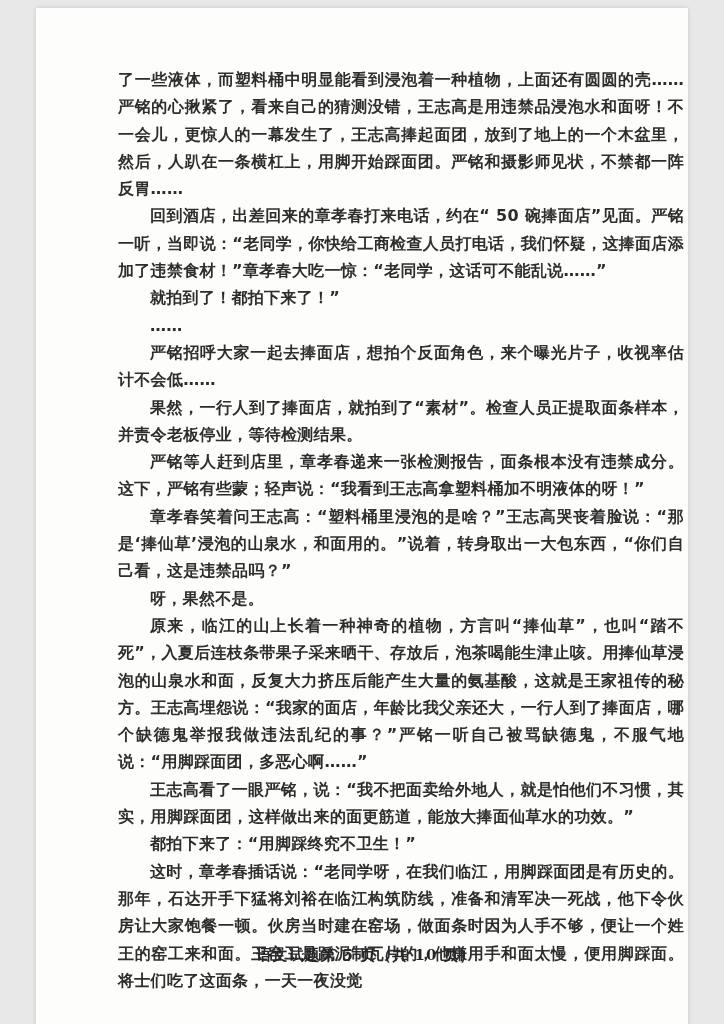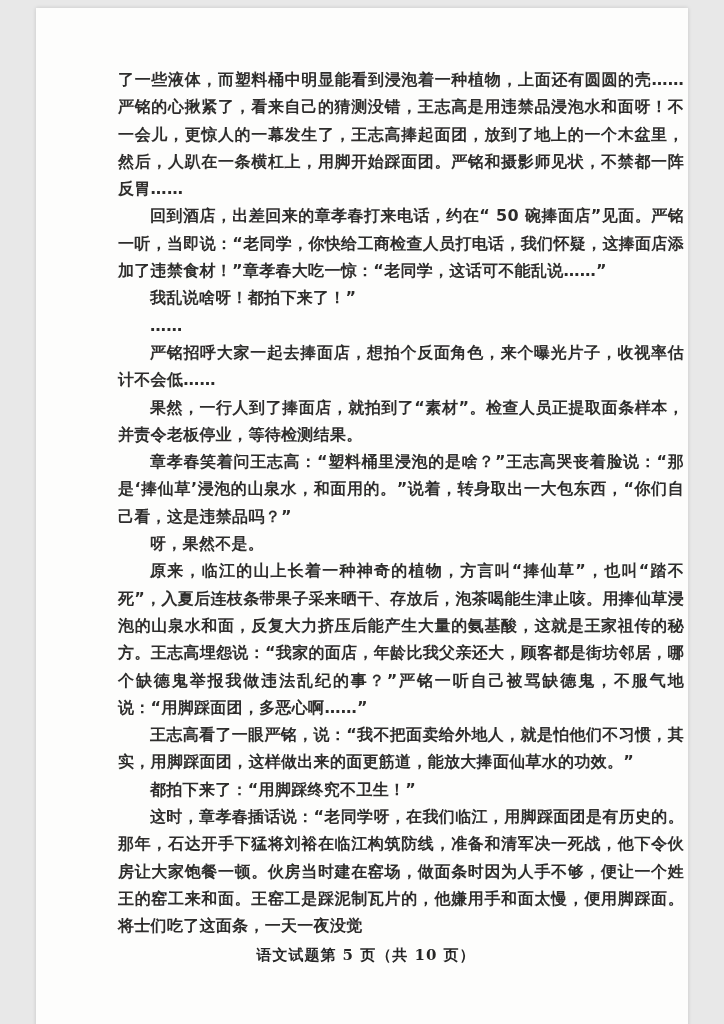--- a/index.html
+++ b/index.html
@@ -51,27 +51,28 @@
   }
 </style>
 </head>
 <body>
 
 <div class="page">
   <div class="content">
 
   <p class="para">了一些液体，而塑料桶中明显能看到浸泡着一种植物，上面还有圆圆的壳……严铭的心揪紧了，看来自己的猜测没错，王志高是用违禁品浸泡水和面呀！不一会儿，更惊人的一幕发生了，王志高捧起面团，放到了地上的一个木盆里，然后，人趴在一条横杠上，用脚开始踩面团。严铭和摄影师见状，不禁都一阵反胃……</p>
       <p class="para indent">回到酒店，出差回来的章孝春打来电话，约在“ 50 碗捧面店”见面。严铭一听，当即说：“老同学，你快给工商检查人员打电话，我们怀疑，这捧面店添加了违禁食材！”章孝春大吃一惊：“老同学，这话可不能乱说……”</p>
-      <p class="para indent">我乱说啥呀！都拍下来了！”</p>
+      <p class="para indent">就拍到了！都拍下来了！”</p>
       <p class="para indent">……</p>
       <p class="para indent">严铭招呼大家一起去捧面店，想拍个反面角色，来个曝光片子，收视率估计不会低……</p>
       <p class="para indent">果然，一行人到了捧面店，就拍到了“素材”。检查人员正提取面条样本，并责令老板停业，等待检测结果。</p>
+      <p class="para indent">严铭等人赶到店里，章孝春递来一张检测报告，面条根本没有违禁成分。这下，严铭有些蒙；轻声说：“我看到王志高拿塑料桶加不明液体的呀！”</p>
       <p class="para indent">章孝春笑着问王志高：“塑料桶里浸泡的是啥？”王志高哭丧着脸说：“那是‘捧仙草’浸泡的山泉水，和面用的。”说着，转身取出一大包东西，“你们自己看，这是违禁品吗？”</p>
       <p class="para indent">呀，果然不是。</p>
-      <p class="para indent">原来，临江的山上长着一种神奇的植物，方言叫“捧仙草”，也叫“踏不死”，入夏后连枝条带果子采来晒干、存放后，泡茶喝能生津止咳。用捧仙草浸泡的山泉水和面，反复大力挤压后能产生大量的氨基酸，这就是王家祖传的秘方。王志高埋怨说：“我家的面店，年龄比我父亲还大，顾客都是街坊邻居，哪个缺德鬼举报我做违法乱纪的事？”严铭一听自己被骂缺德鬼，不服气地说：“用脚踩面团，多恶心啊……”</p>
+      <p class="para indent">原来，临江的山上长着一种神奇的植物，方言叫“捧仙草”，也叫“踏不死”，入夏后连枝条带果子采来晒干、存放后，泡茶喝能生津止咳。用捧仙草浸泡的山泉水和面，反复大力挤压后能产生大量的氨基酸，这就是王家祖传的秘方。王志高埋怨说：“我家的面店，年龄比我父亲还大，一行人到了捧面店，哪个缺德鬼举报我做违法乱纪的事？”严铭一听自己被骂缺德鬼，不服气地说：“用脚踩面团，多恶心啊……”</p>
       <p class="para indent">王志高看了一眼严铭，说：“我不把面卖给外地人，就是怕他们不习惯，其实，用脚踩面团，这样做出来的面更筋道，能放大捧面仙草水的功效。”</p>
       <p class="para indent">都拍下来了：“用脚踩终究不卫生！”</p>
       <p class="para indent">这时，章孝春插话说：“老同学呀，在我们临江，用脚踩面团是有历史的。那年，石达开手下猛将刘裕在临江构筑防线，准备和清军决一死战，他下令伙房让大家饱餐一顿。伙房当时建在窑场，做面条时因为人手不够，便让一个姓王的窑工来和面。王窑工是踩泥制瓦片的，他嫌用手和面太慢，便用脚踩面。将士们吃了这面条，一天一夜没觉</p>
     </div>
   <div class="footer">
     <span>语文试题第 5 页（共 10 页）</span>
   </div>
 </div>
 
 </body></html>

